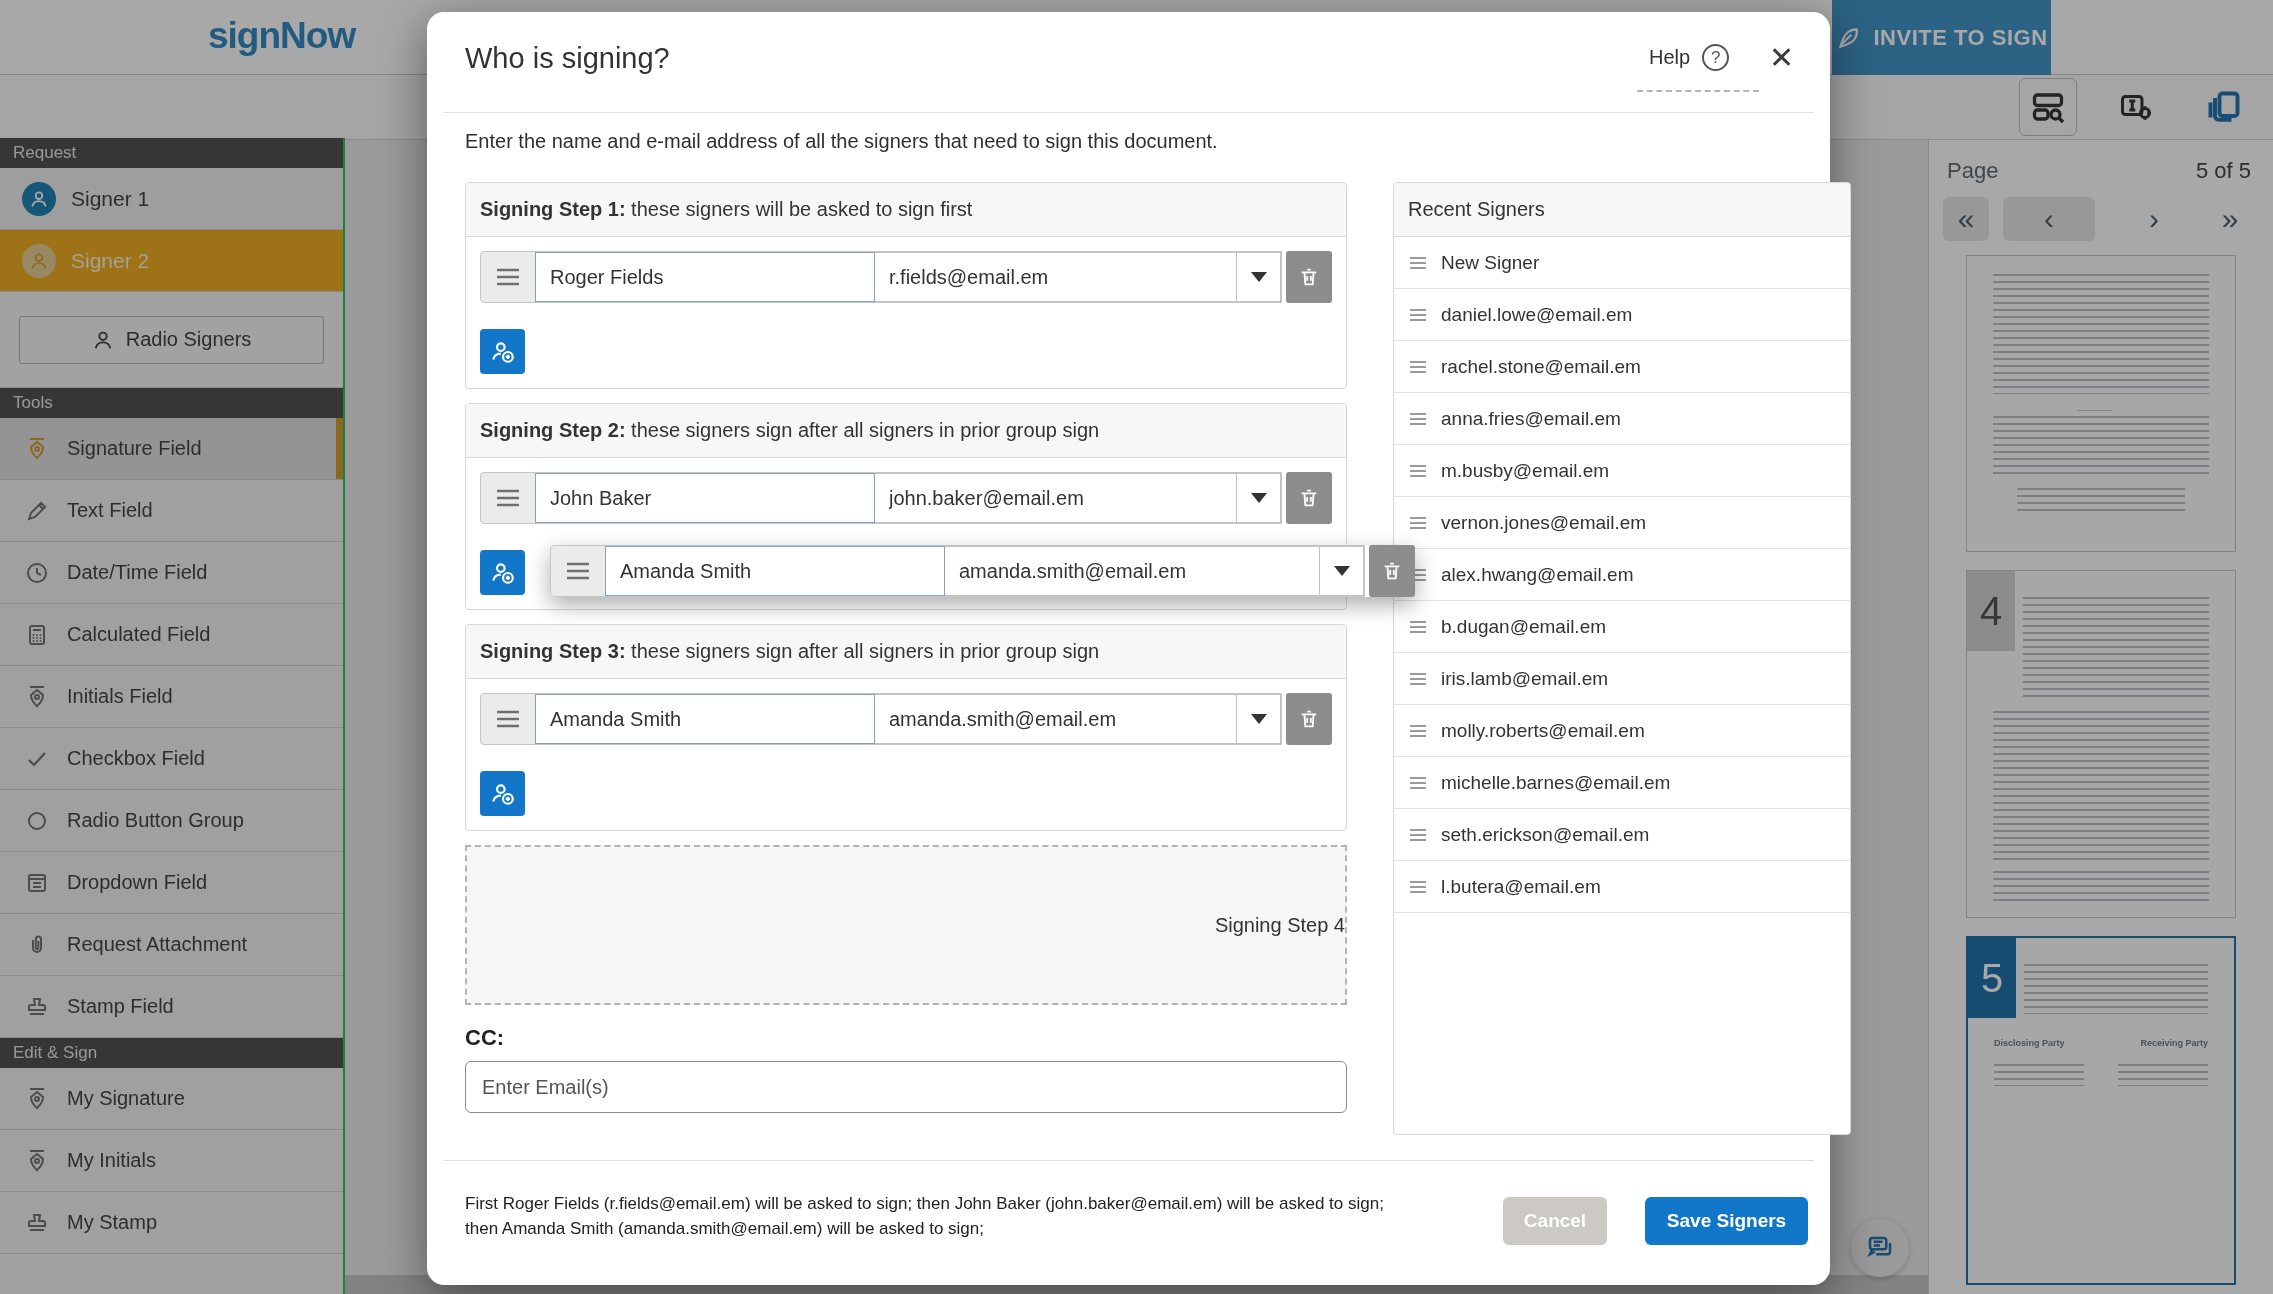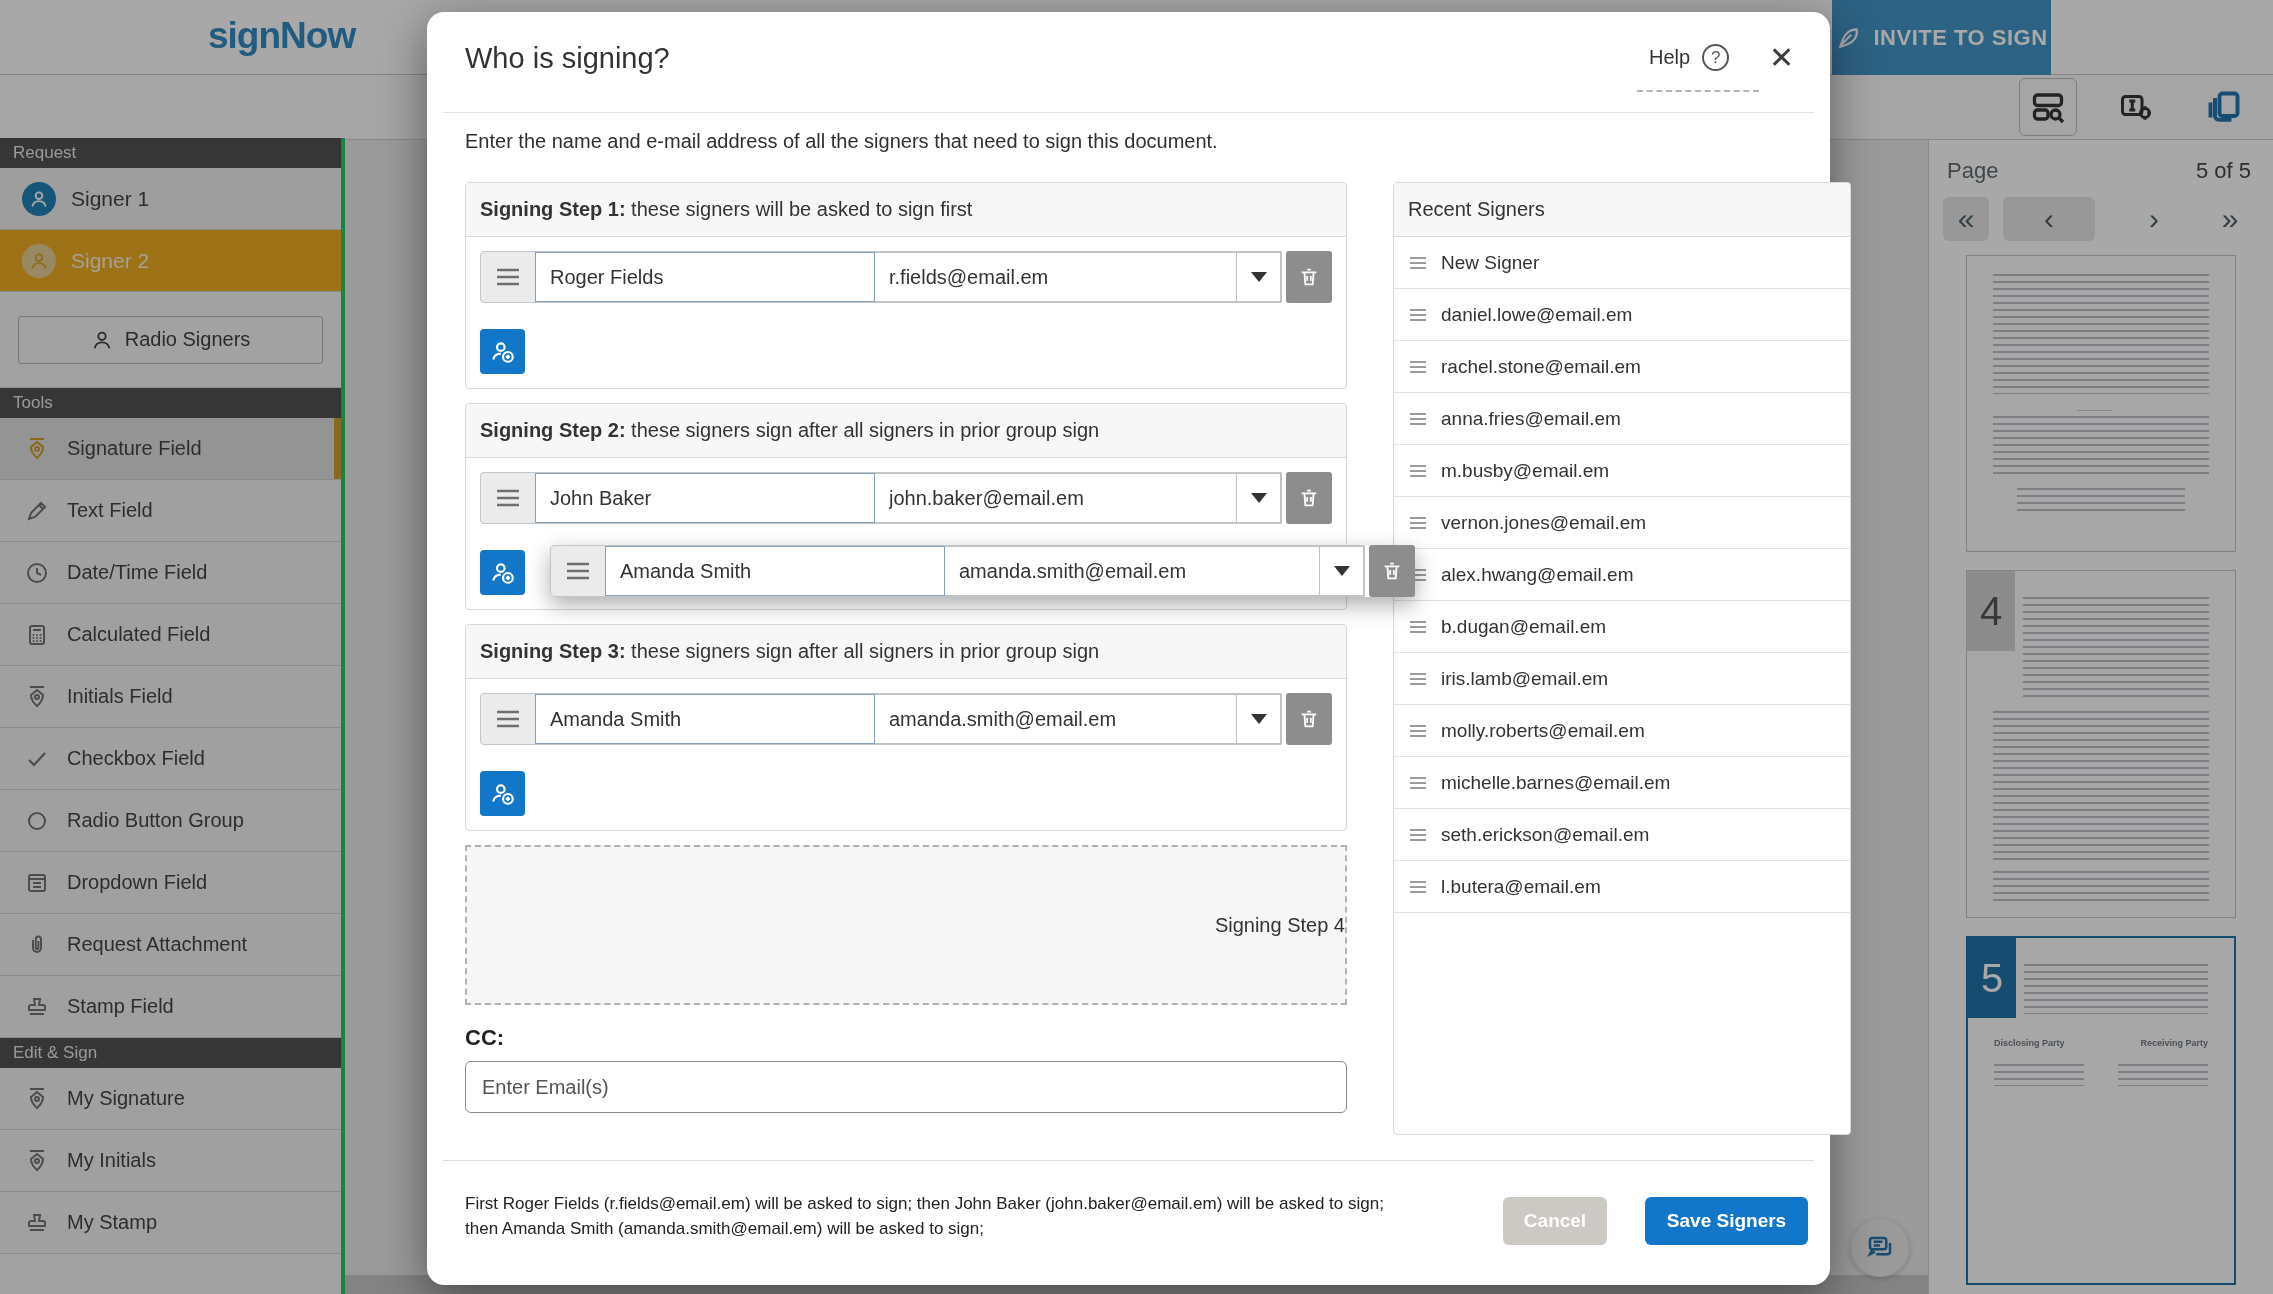--- a/index.html
+++ b/index.html
@@ -11,21 +11,21 @@
   
   .topbar{position:absolute;left:0;top:0;width:2273px;height:75px;background:#fff;border-bottom:1px solid #c9c9c9}
   .logo{position:absolute;left:208px;top:15px;font-size:37px;font-weight:bold;color:#2d87c0;letter-spacing:-1px}
   .invite-btn{position:absolute;left:1832px;top:0;width:219px;height:75px;background:#3d92c6;color:#fff;display:flex;align-items:center;justify-content:center;gap:12px;font-size:22px;font-weight:bold;letter-spacing:.5px;border:none;cursor:pointer}
   .toolbar{position:absolute;left:0;top:75px;width:2273px;height:65px;background:#fbfbfb;border-bottom:1px solid #cfcfcf}
   .tb-icons{position:absolute;right:20px;top:3px;display:flex;align-items:center;gap:30px}
   .tb-btn{width:58px;height:58px;display:flex;align-items:center;justify-content:center;border-radius:6px;background:transparent;border:none;cursor:pointer}
   .tb-btn.boxed{border:1px solid #bdbdbd}
 
   
-  .sidebar{position:absolute;left:0;top:138px;width:345px;bottom:0;background:#f6f6f6;border-right:4px solid #22c55e}
+  .sidebar{position:absolute;left:0;top:138px;width:345px;bottom:0;background:#f6f6f6;border-right:2px solid #22c55e}
   .side-sec{height:30px;background:#4d4d4d;color:#e6e6e6;font-size:17px;display:flex;align-items:center;padding-left:13px}
   .side-row{height:62px;display:flex;align-items:center;gap:15px;padding-left:22px;border-bottom:1px solid #d2d2d2;font-size:20px;color:#3f3f3f;background:#f3f3f3;cursor:pointer}
   .side-row.signer{background:#efefef;font-size:21px}
   .side-row.signer2{background:#efac1f;color:#faf3dd}
   .avatar{width:34px;height:34px;border-radius:50%;display:flex;align-items:center;justify-content:center}
   .avatar.blue{background:#1c7fb5}.avatar.gold{background:#e8cf92}
   .side-row.selected{background:#e0e0e0;position:relative}
   .side-row.selected::after{content:"";position:absolute;right:0;top:0;bottom:0;width:7px;background:#d29b2a}
   .tool-ic{width:30px;display:flex;justify-content:center;color:#6f6f6f}
   .side-row.selected .tool-ic{color:#d29b2a}

